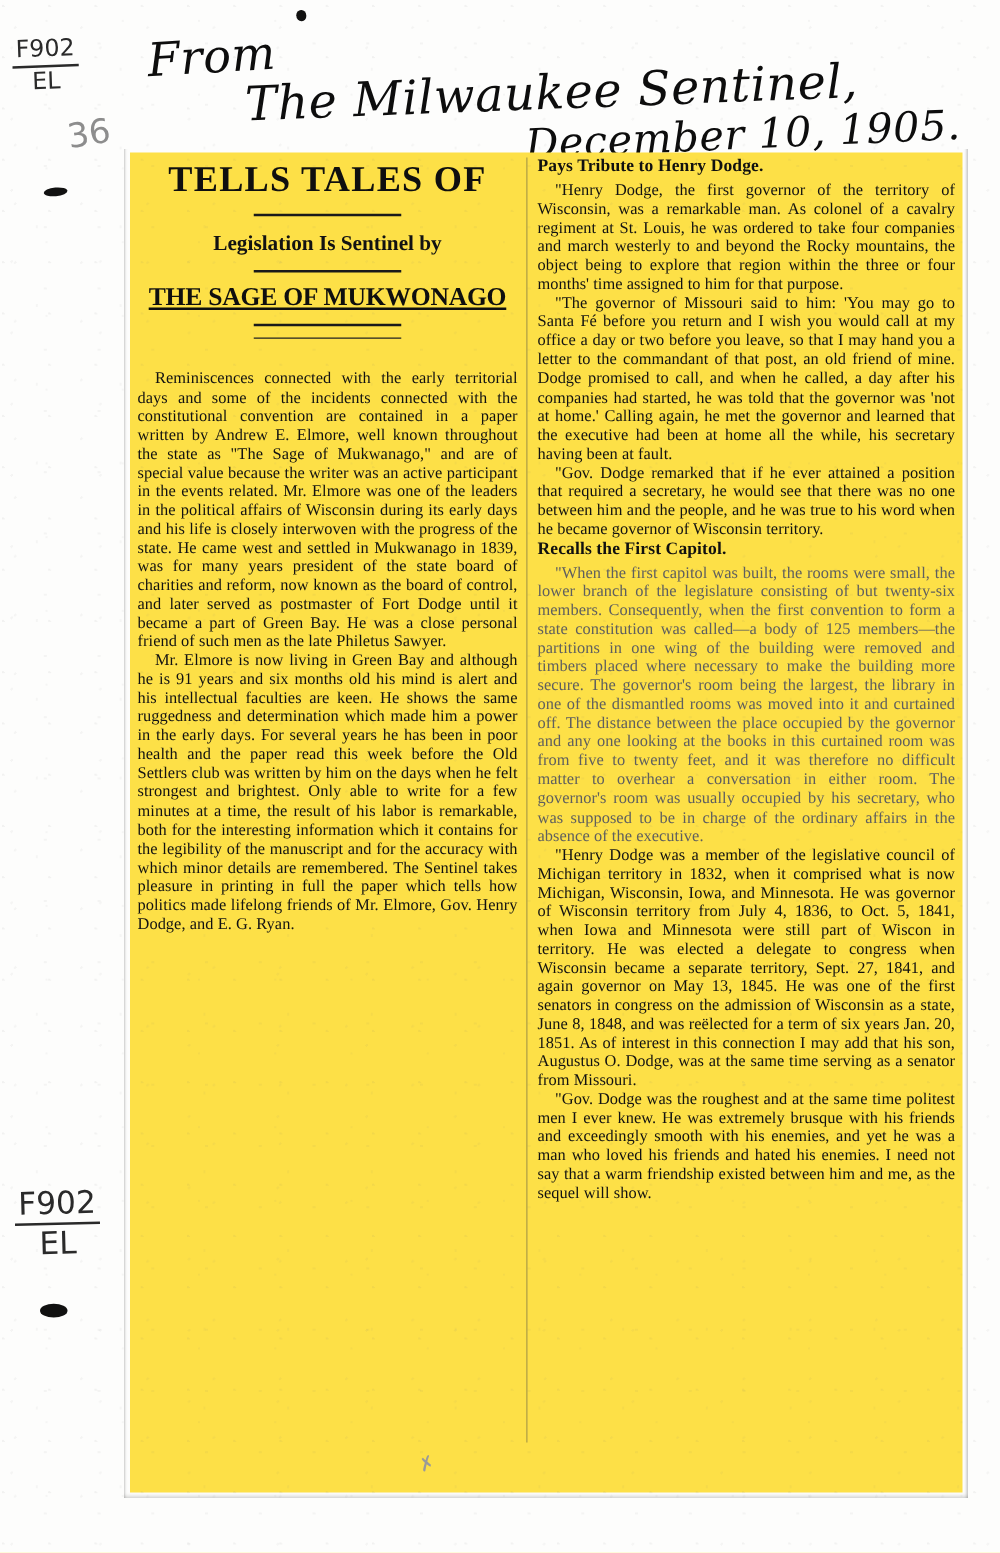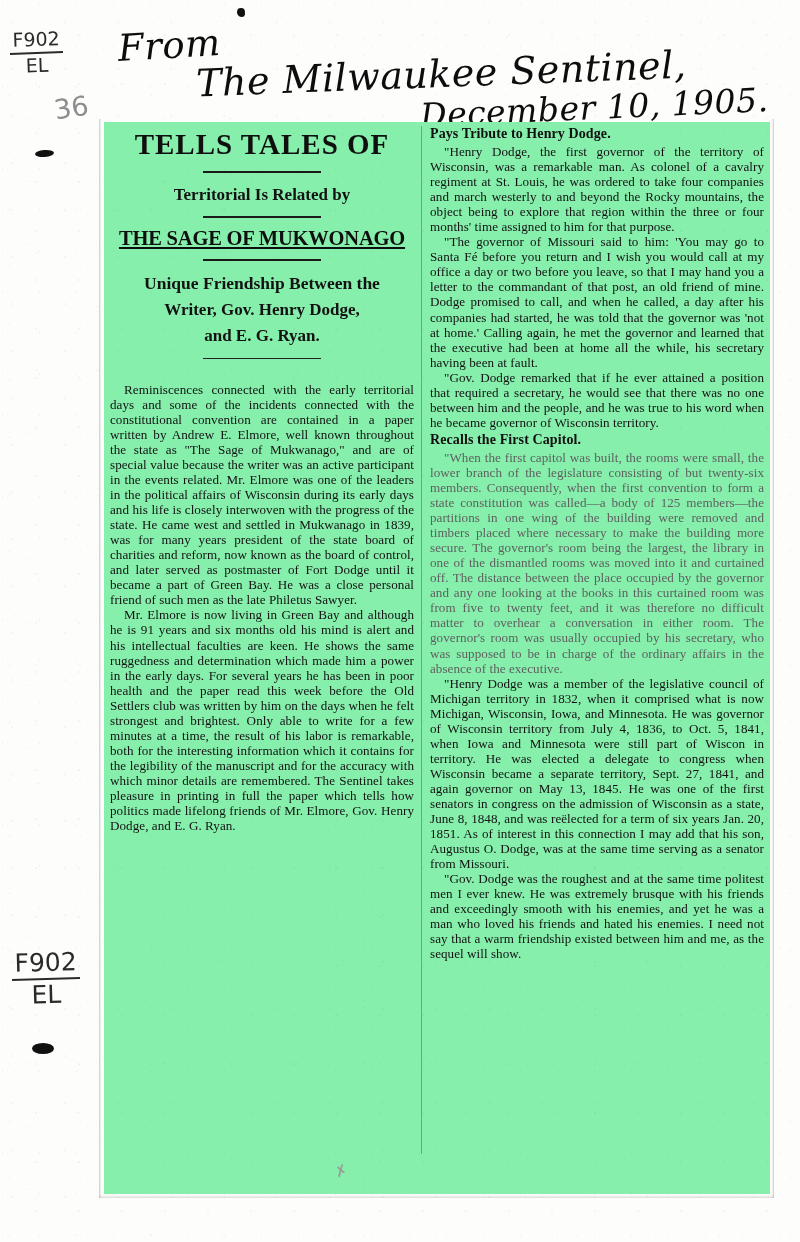--- a/index.html
+++ b/index.html
@@ -136,21 +136,21 @@
     border-radius: 50% 50% 45% 55%;
   }
 
   
   #clipping {
     position: absolute;
     left: 104px;
     top: 122px;
     width: 666px;
     height: 1072px;
-    background: #86efac;
+    background: #fde047;
     box-sizing: border-box;
     padding: 2px 6px 0 6px;
   }
   
   #clipping::before {
     content: "";
     position: absolute;
     left: -5px; top: -3px; right: -4px; bottom: -4px;
     pointer-events: none;
     box-shadow:
@@ -299,34 +299,29 @@
     <div id="col-left">
 
       <div id="headline-block">
         <div class="headline-main">
           <span class="hl-line-1">TELLS TALES OF</span>
         </div>
 
         <div class="hr-rule"></div>
 
         <div class="deck">
-          <span class="deck-2">Territorial Is Related by</span>
+          <span class="deck-2">Legislation Is Sentinel by</span>
         </div>
 
         <div class="hr-rule"></div>
 
         <div id="kicker">THE SAGE OF MUKWONAGO</div>
 
         <div class="hr-rule"></div>
 
-        <div class="deck">
-          <span>Unique Friendship Between the</span>
-          <span class="deck-2">Writer, Gov. Henry Dodge,</span>
-          <span class="deck-3">and E. G. Ryan.</span>
-        </div>
 
         <div class="hr-rule-thin"></div>
       </div>
 
       <div class="body-text" id="left-body">
         <p>Reminiscences connected with the early territorial days and some of the incidents connected with the constitutional convention are contained in a paper written by Andrew E. Elmore, well known throughout the state as "The Sage of Mukwanago," and are of special value because the writer was an active participant in the events related. Mr. Elmore was one of the leaders in the political affairs of Wisconsin during its early days and his life is closely interwoven with the progress of the state. He came west and settled in Mukwanago in 1839, was for many years president of the state board of charities and reform, now known as the board of control, and later served as postmaster of Fort Dodge until it became a part of Green Bay. He was a close personal friend of such men as the late Philetus Sawyer.</p>
         <p>Mr. Elmore is now living in Green Bay and although he is 91 years and six months old his mind is alert and his intellectual faculties are keen. He shows the same ruggedness and determination which made him a power in the early days. For several years he has been in poor health and the paper read this week before the Old Settlers club was written by him on the days when he felt strongest and brightest. Only able to write for a few minutes at a time, the result of his labor is remarkable, both for the interesting information which it contains for the legibility of the manuscript and for the accuracy with which minor details are remembered. The Sentinel takes pleasure in printing in full the paper which tells how politics made lifelong friends of Mr. Elmore, Gov. Henry Dodge, and E. G. Ryan.</p>
       </div>
     </div>
 

